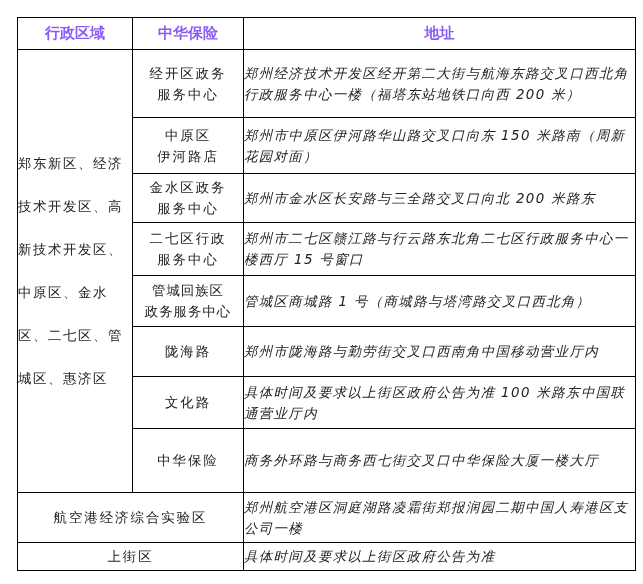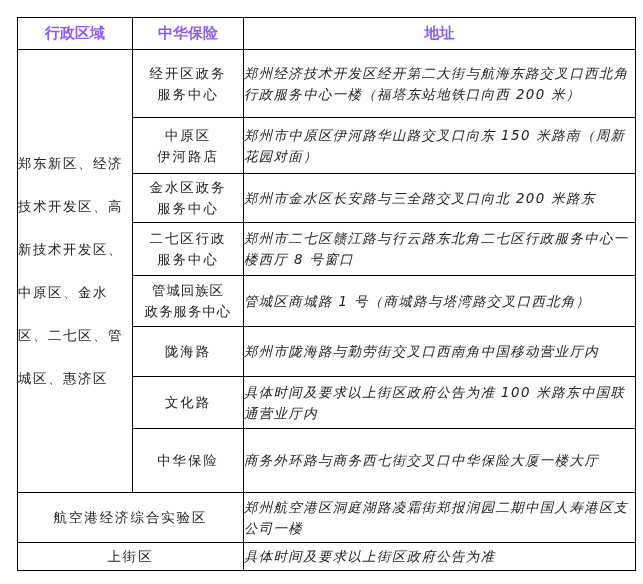--- a/index.html
+++ b/index.html
@@ -52,21 +52,21 @@
         <div>金水区政务</div>
         <div>服务中心</div>
       </td>
       <td class="addr">郑州市金水区长安路与三全路交叉口向北 200 米路东</td>
     </tr>
     <tr style="height:53px">
       <td class="center spaced">
         <div>二七区行政</div>
         <div>服务中心</div>
       </td>
-      <td class="addr">郑州市二七区赣江路与行云路东北角二七区行政服务中心一楼西厅 8 号窗口</td>
+      <td class="addr">郑州市二七区赣江路与行云路东北角二七区行政服务中心一楼西厅 15 号窗口</td>
     </tr>
     <tr style="height:51px">
       <td class="center" style="letter-spacing:1px">
         <div>管城回族区</div>
         <div>政务服务中心</div>
       </td>
       <td class="addr">管城区商城路 1 号（商城路与塔湾路交叉口西北角）</td>
     </tr>
     <tr style="height:50px">
       <td class="center spaced">陇海路</td>

